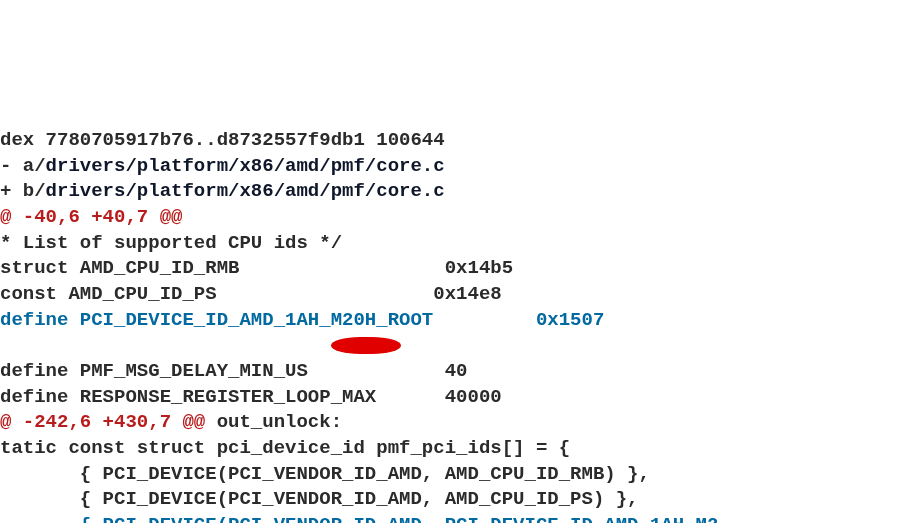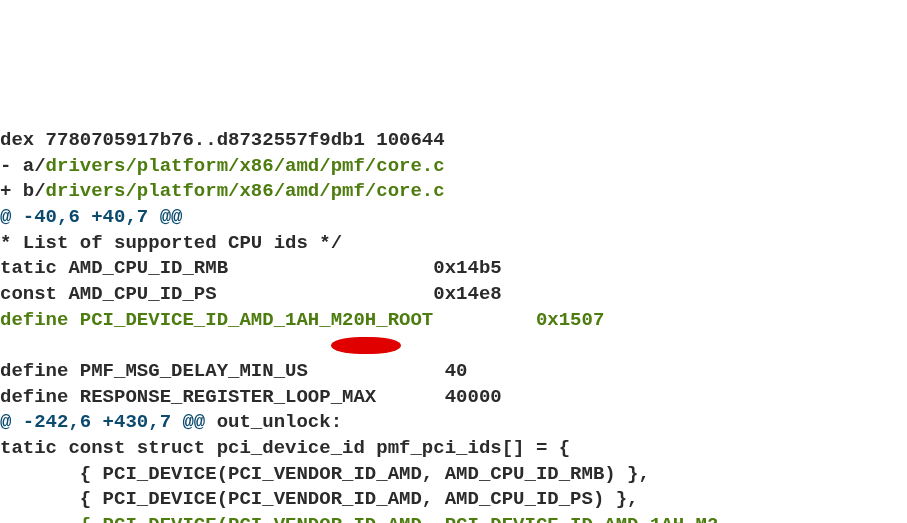--- a/index.html
+++ b/index.html
@@ -9,44 +9,44 @@
     font-size: 19px;
     line-height: 1.35;
     font-weight: bold;
     white-space: pre;
     overflow: hidden;
     width: 907px;
     height: 523px;
     color: #2b2b2b;
   }
   .blk  { color: #2b2b2b; margin-top: 48px; }
-  .blue { color: #4d7c0f; }
-  .cyan { color: #0c4a6e; }
-  .grn  { color: #4d7c0f; }
+  .blue { color: #0f172a; }
+  .cyan { color: #b91c1c; }
+  .grn  { color: #0369a1; }
   .red-mark {
     display: inline-block;
     width: 70px;
     height: 17px;
     background: #e00000;
     border-radius: 50% / 60%;
     vertical-align: middle;
   }
 </style>
 </head>
 <body>
 
 
 
 <div>
 <span class="blk">dex 7780705917b76..d8732557f9db1 100644</span>
 <span class="blk">- a/</span><span class="blue">drivers/platform/x86/amd/pmf/core.c</span>
 <span class="blk">+ b/</span><span class="blue">drivers/platform/x86/amd/pmf/core.c</span>
 <span class="cyan">@ -40,6 +40,7 @@</span>
 <span class="blk">* List of supported CPU ids */</span>
-<span class="blk">tatic AMD_CPU_ID_RMB                  0x14b5</span>
+<span class="blk">struct AMD_CPU_ID_RMB                  0x14b5</span>
 <span class="blk">const AMD_CPU_ID_PS                   0x14e8</span>
 <span class="grn"><span>define PCI_DEVICE_ID_AMD_1AH_M20H_ROOT</span>         <span>0x1507</span></span>
 <span>                             <span class="red-mark"></span></span>
 <span class="blk">define PMF_MSG_DELAY_MIN_US            40</span>
 <span class="blk">define RESPONSE_REGISTER_LOOP_MAX      40000</span>
 <span><span class="cyan">@ -242,6 +430,7 @@</span><span class="blk"> out_unlock:</span></span>
 <span class="blk">tatic const struct pci_device_id pmf_pci_ids[] = {</span>
 <span class="blk">       { PCI_DEVICE(PCI_VENDOR_ID_AMD, AMD_CPU_ID_RMB) },</span>
 <span class="blk">       { PCI_DEVICE(PCI_VENDOR_ID_AMD, AMD_CPU_ID_PS) },</span>
 <span class="grn">       { PCI_DEVICE(PCI_VENDOR_ID_AMD, PCI_DEVICE_ID_AMD_1AH_M2</span>

